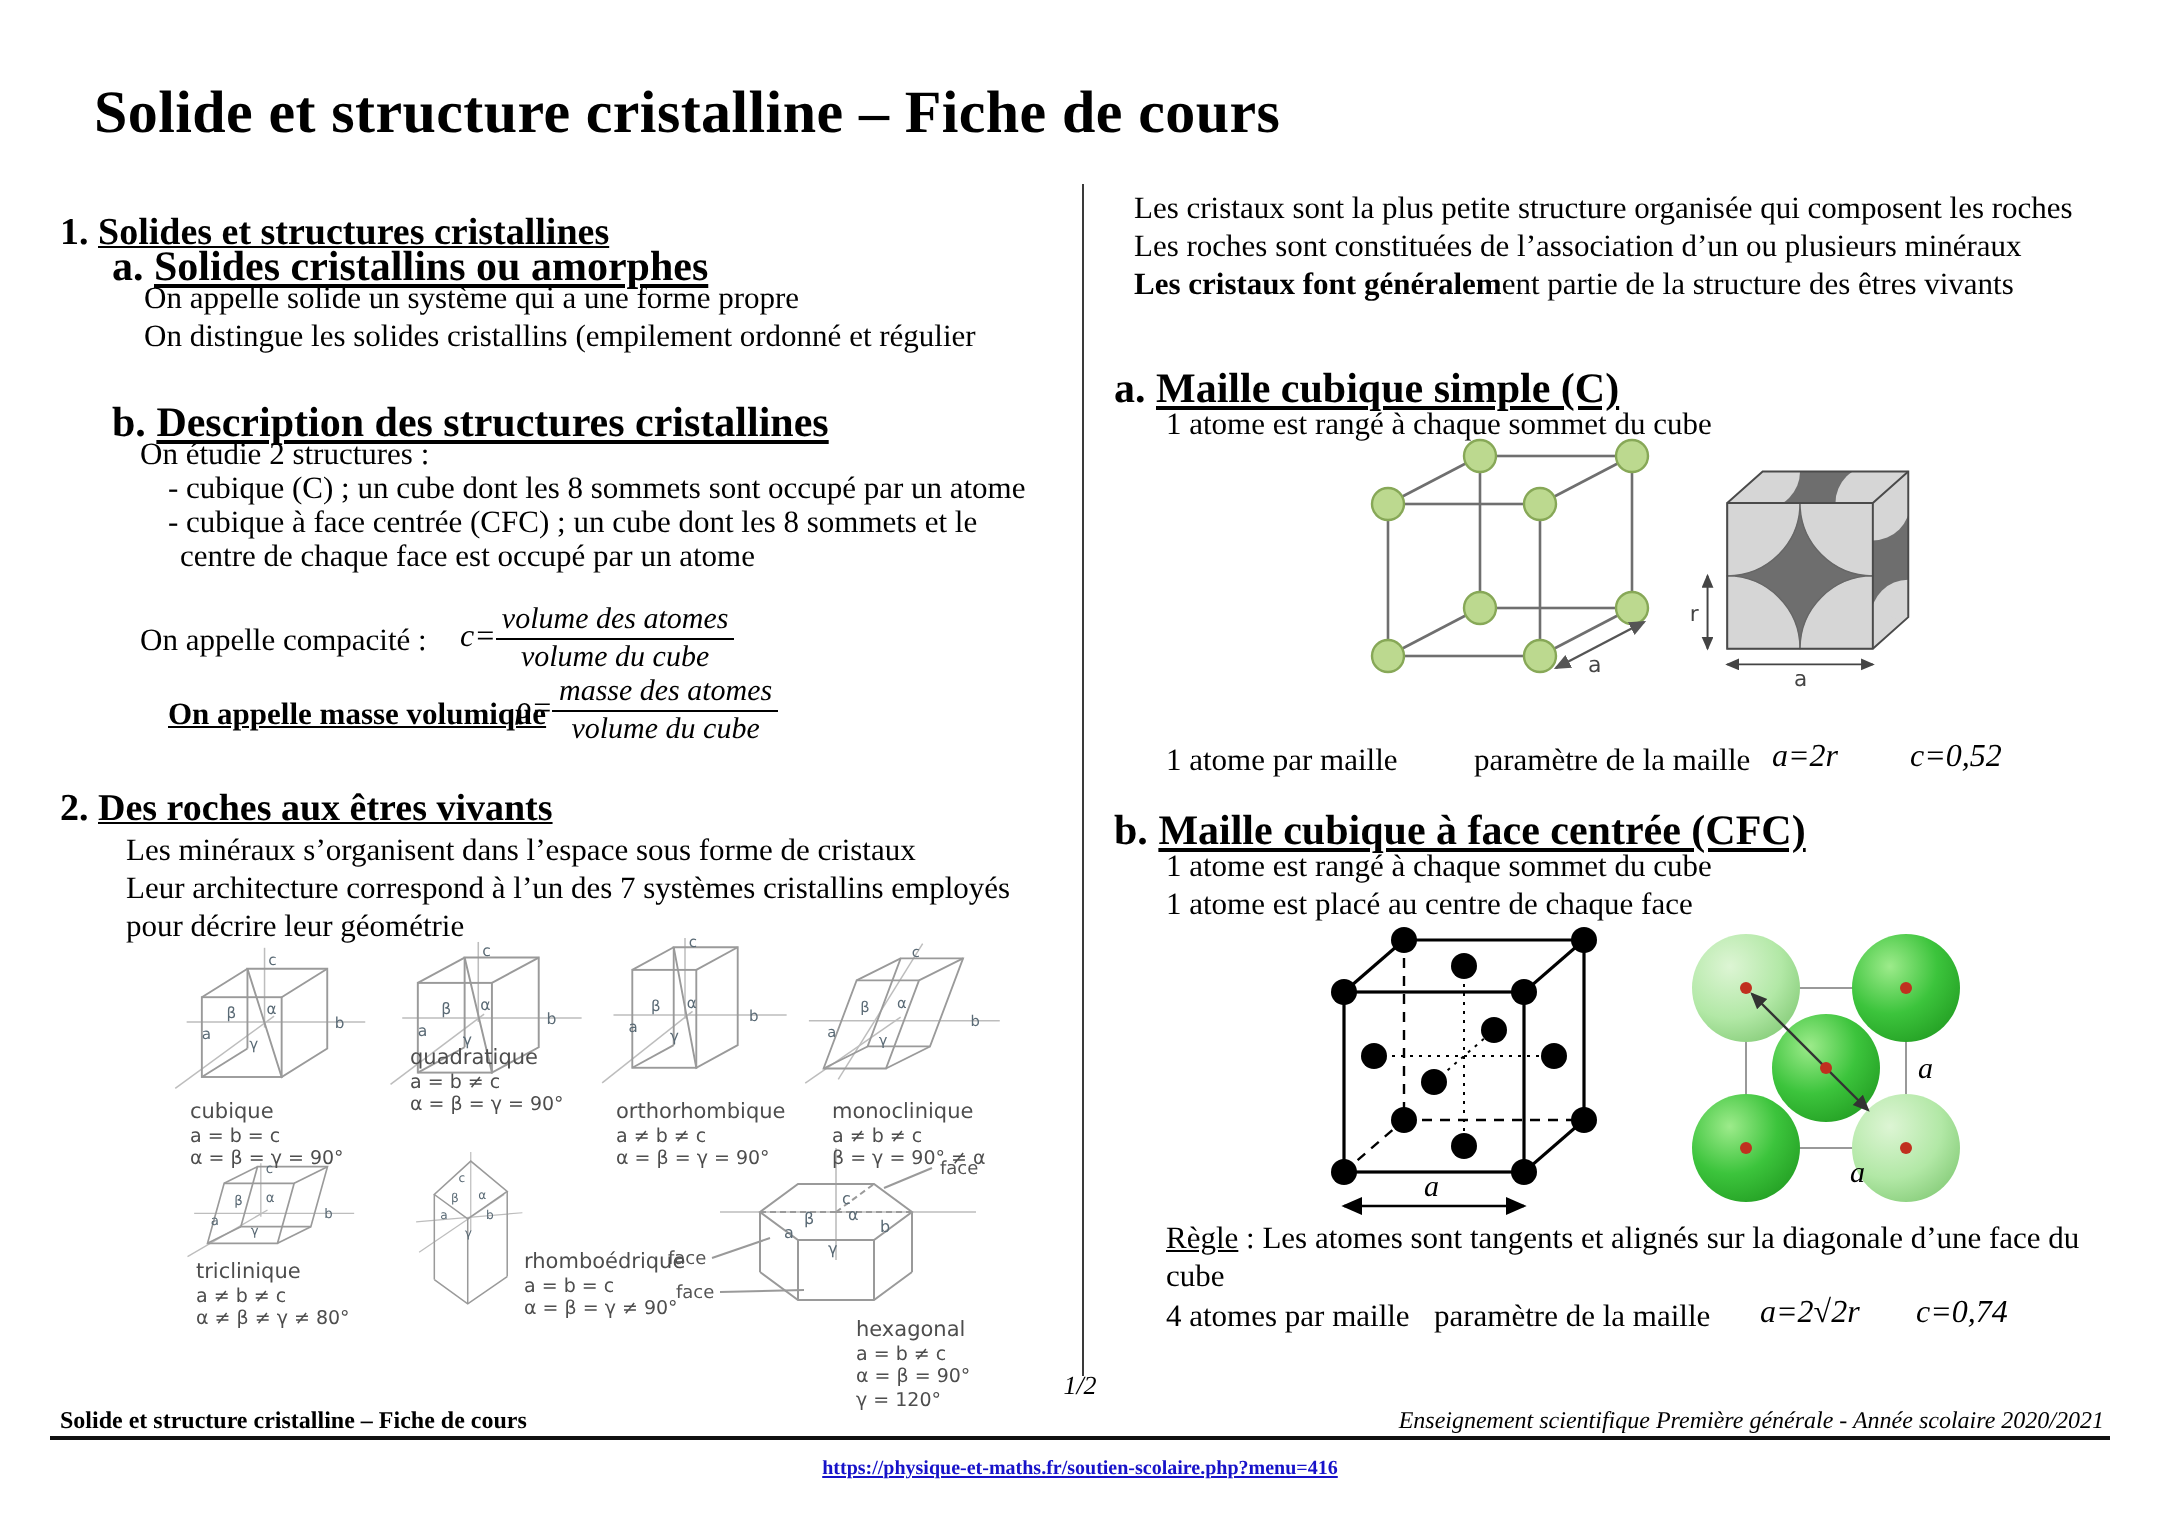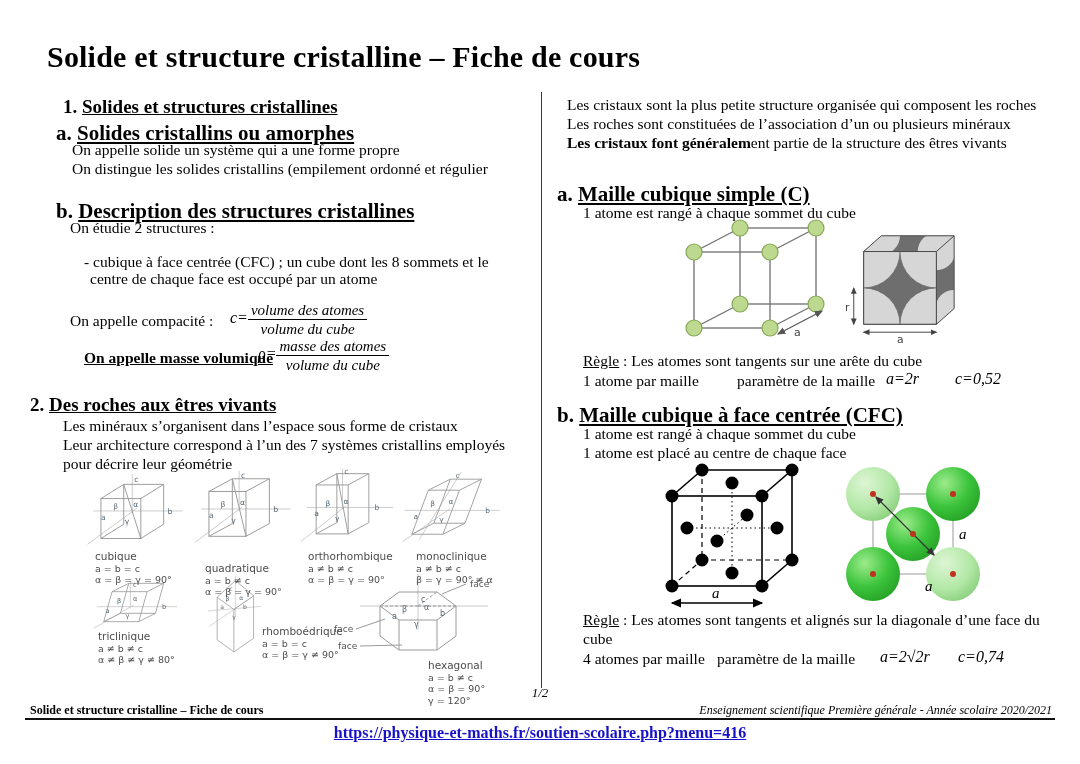--- a/index.html
+++ b/index.html
@@ -25,51 +25,52 @@
   .stf{font-family:"DejaVu Sans",sans-serif;font-size:9px;fill:#555;}
   .figline{stroke:#9a9a9a;stroke-width:1;fill:none;}
   .axline{stroke:#bdbdbd;stroke-width:.8;}
   .atom{fill:var(--atom-green);stroke:var(--atom-green-border);stroke-width:1.2;}
   .cube-edge{stroke:#6f6f6f;stroke-width:1.3;fill:none;}
   .dimtxt{font-family:"DejaVu Sans",sans-serif;font-size:11px;fill:#444;}
   .mathsvg{font-family:"Liberation Serif",serif;font-style:italic;font-size:15px;fill:#000;}
   .footL{font-size:12px;font-weight:bold;white-space:nowrap;}
   .footR{font-size:12px;font-style:italic;white-space:nowrap;text-align:center;}
   .pageno{font-size:13px;font-style:italic;}
-  a.doclink{color:var(--link-blue);font-weight:bold;font-size:16px;text-decoration:underline;white-space:nowrap;}
+  a.doclink{color:var(--link-blue);font-weight:bold;font-size:10px;text-decoration:underline;white-space:nowrap;}
   .hrule{height:2px;background:#111;}
 </style>
 </head>
 <body>
 
 <div class="page">
 
   <div class="abs title" style="left:47px;top:40px;">Solide et structure cristalline – Fiche de cours</div>
 
   <div class="abs vline" style="left:541px;top:92px;height:596px;"></div>
 
-  <div class="abs h1" style="left:30px;top:96px;margin-left:33px;">
+  <div class="abs h1" style="left:30px;top:106px;">
     <span>1.</span>
     <span class="u">Solides et structures cristallines</span>
   </div>
 
   <div class="abs sub" style="left:56px;top:121px;">
     <span>a.</span>
     <span class="u">Solides cristallins ou amorphes</span>
   </div>
   <div class="abs body15 lh19" style="left:72px;top:140px;">
     <div>On appelle solide un système qui a une forme propre</div>
     <div>On distingue les solides cristallins (empilement ordonné et régulier</div>
   </div>
 
   <div class="abs sub" style="left:56px;top:199px;">
     <span>b.</span>
     <span class="u">Description des structures cristallines</span>
   </div>
   <div class="abs body15" style="left:70px;top:218px;">On étudie 2 structures :</div>
+  <div class="abs body15" style="left:84px;top:235px;">- cubique (C) ; un cube dont les 8 sommets sont occupé par un atome</div>
   <div class="abs body15" style="left:84px;top:252px;">- cubique à face centrée (CFC) ; un cube dont les 8 sommets et le</div>
   <div class="abs body15" style="left:90px;top:269px;text-align:right;">centre de chaque face est occupé par un atome</div>
 
   <div class="abs body15" style="left:70px;top:311px;">On appelle compacité :</div>
   <div class="abs" style="left:230px;top:302px;">
     <span class="math15">c=</span><span class="frac"><span class="num">volume des atomes</span><span class="den">volume du cube</span></span>
   </div>
 
   <div class="abs body15 b" style="left:84px;top:348px;text-decoration:underline;">On appelle masse volumique</div>
   <div class="abs" style="left:258px;top:338px;">
@@ -119,21 +120,21 @@
       <line class="figline" x1="54" y1="22" x2="78" y2="9"></line>
       <line class="figline" x1="16" y1="68" x2="40" y2="55"></line>
       <line class="figline" x1="40" y1="9" x2="40" y2="55"></line>
     <text class="st" x="49" y="8">c</text>
     <text class="st" x="82" y="43">b</text>
     <text class="st" x="16" y="49">a</text>
     <text class="st" x="28" y="38">β</text>
     <text class="st" x="48" y="36">α</text>
     <text class="st" x="39" y="54">γ</text>
   </svg>
-  <div class="abs syslab" style="left:205px;top:563px;">
+  <div class="abs syslab" style="left:205px;top:524px;">
     <div class="sysname">quadratique</div>
     <div>a = b ≠ c</div>
     <div>α = β = γ = 90°</div>
   </div>
 
   <svg class="abs" style="left:298px;top:468px;" width="105" height="80" viewBox="0 0 105 85">
     <line class="axline" x1="44" y1="1" x2="44" y2="44"></line>
       <line class="axline" x1="6" y1="42" x2="98" y2="42"></line>
       <line class="axline" x1="0" y1="78" x2="48" y2="40"></line>
     <rect class="figline" x="16" y="18" width="34" height="52"></rect>
@@ -323,23 +324,20 @@
         <circle cx="94" cy="104" r="19"></circle>
     </g>
     <path d="M20,30 L38,14 L112,14 L112,88 L94,104 L20,104 Z" fill="none" stroke="#4a4a4a" stroke-width="1"></path>
     <path d="M20,30 L94,30 L94,104 M94,30 L112,14" fill="none" stroke="#4a4a4a" stroke-width="1"></path>
     <line x1="10" y1="67" x2="10" y2="104" stroke="#444" stroke-width="1" marker-start="url(#ar2)" marker-end="url(#ar2)"></line>
     <text class="dimtxt" x="1" y="90">r</text>
     <line x1="20" y1="112" x2="94" y2="112" stroke="#444" stroke-width="1" marker-start="url(#ar2)" marker-end="url(#ar2)"></line>
     <text class="dimtxt" x="54" y="123">a</text>
   </svg>
 
-  <div class="abs body15" style="left:583px;top:351px;">
-    <span class="u">Règle</span><span> : Les atomes sont tangents sur une arête du cube</span>
-  </div>
   <span class="abs body15" style="left:583px;top:371px;">1 atome par maille</span>
   <span class="abs body15" style="left:737px;top:371px;">paramètre de la maille</span>
   <span class="abs math15" style="left:886px;top:370px;">a=2r</span>
   <span class="abs math15" style="left:955px;top:370px;">c=0,52</span>
 
   <div class="abs sub" style="left:557px;top:403px;">
     <span>b.</span>
     <span class="u">Maille cubique à face centrée (CFC)</span>
   </div>
   <div class="abs body15" style="left:583px;top:424px;">1 atome est rangé à chaque sommet du cube</div>

